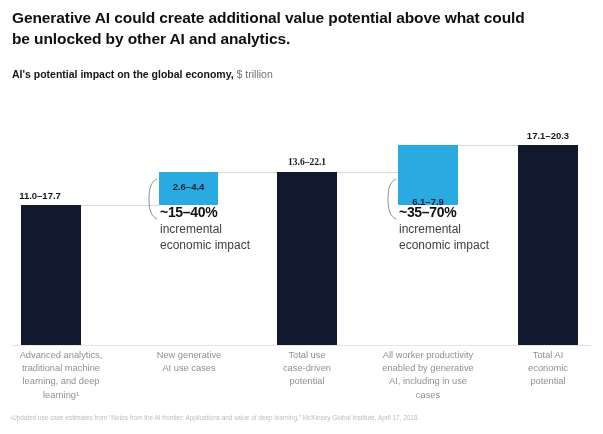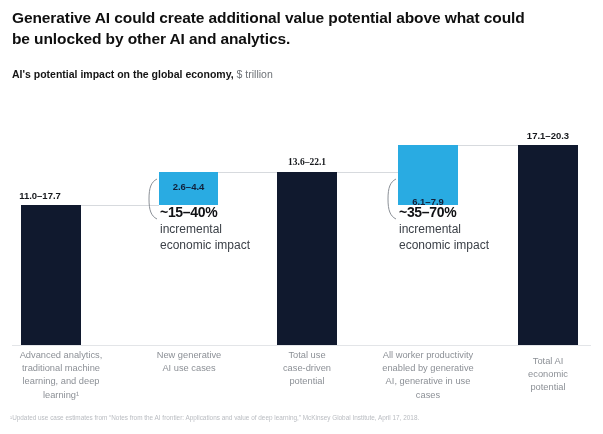--- a/index.html
+++ b/index.html
@@ -214,25 +214,25 @@
 
   <div class="cat" style="left:252px; width:110px;">
     <div>Total use</div>
     <div>case-driven</div>
     <div>potential</div>
   </div>
 
   <div class="cat" style="left:364px; width:128px;">
     <div>All worker productivity</div>
     <div>enabled by generative</div>
-    <div>AI, generative in use</div>
+    <div>AI, including in use</div>
     <div>cases</div>
   </div>
 
-  <div class="cat" style="left:493px; width:110px;margin-top:6px;">
+  <div class="cat" style="left:493px; width:110px;">
     <div>Total AI</div>
     <div>economic</div>
     <div>potential</div>
   </div>
 
   <div class="footnote">¹Updated use case estimates from “Notes from the AI frontier: Applications and value of deep learning,” McKinsey Global Institute, April 17, 2018.</div>
 
 </div>
 
 </body></html>

